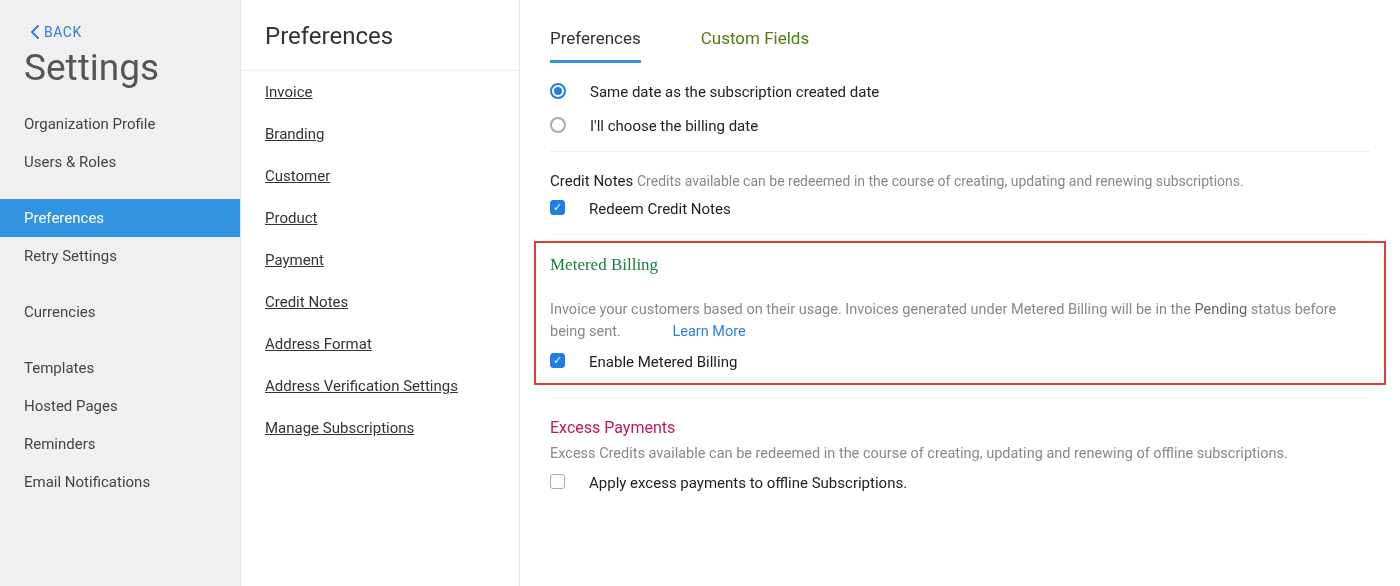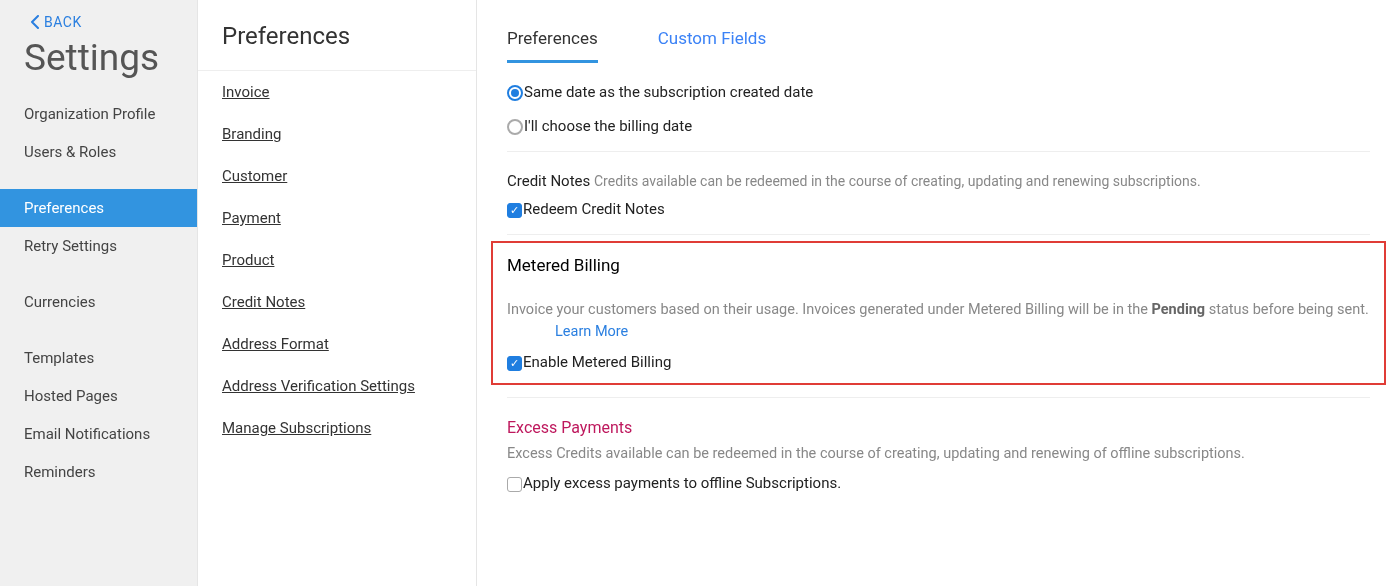--- a/index.html
+++ b/index.html
@@ -8,24 +8,24 @@
     width: 1400px;
     height: 586px;
     display: flex;
     color: #333;
     overflow: hidden;
     background: #fff;
   }
 
   
   .left-sidebar {
-    width: 197px;
+    width: 240px;
     background: #f0f0f0;
     height: 100%;
-    padding-top: 10px;
+    padding-top: 20px;
   }
   .back-link {
     display: flex;
     align-items: center;
     color: #2a7fe0;
     font-size: 14px;
     padding: 4px 20px 0 30px;
     cursor: pointer;
     letter-spacing: 0.5px;
   }
@@ -81,33 +81,33 @@
   }
   .tabs {
     display: flex;
     gap: 60px;
     padding-bottom: 0;
     margin-bottom: 20px;
   }
   .tab {
     font-size: 17px;
     padding: 10px 0 12px 0;
-    color: #3b82f6;
+    color: #4d7c0f;
     cursor: pointer;
     border-bottom: 3px solid transparent;
   }
   .tab.active {
     color: #333;
     border-bottom: 3px solid #3294e0;
   }
 
   .radio-row, .check-row {
     display: flex;
-    align-items: flex-end;
-    gap: 1px;
+    align-items: flex-start;
+    gap: 24px;
     margin: 6px 0 16px 0;
   }
   .radio-dot {
     width: 16px; height: 16px; border-radius: 50%;
     border: 2px solid #aaa;
     display: inline-block;
     position: relative;
     flex-shrink: 0;
   }
   .radio-dot.checked {
@@ -139,21 +139,21 @@
     font-weight: 400;
     color: #888;
     font-size: 14px;
   }
   .section-desc {
     font-size: 14.5px;
     color: #888;
     line-height: 1.5;
     margin: 6px 0 10px 0;
   }
-  .section-desc strong { color: #666; font-weight: 700; }
+  .section-desc strong { color: #666; font-weight: 400; }
   .link { color: #2a7fe0; cursor: pointer; margin-left: 48px; }
 
   .checkbox {
     width: 15px; height: 15px;
     border: 1px solid #aaa;
     border-radius: 3px;
     display: inline-flex;
     align-items: center;
     justify-content: center;
     flex-shrink: 0;
@@ -165,22 +165,23 @@
     border-color: #1f7ee0;
   }
 
   .highlight-box {
     border: 2px solid #e03c36;
     padding: 12px 14px 12px 14px;
     margin: 6px -16px 10px -16px;
   }
   .metered-title {
     font-size: 17px;
-    color: #000000;
+    color: #15803d;
     margin-bottom: 24px;
+    font-family: Liberation Serif, serif;
   }
   .section-title {
     font-size: 16px;
     color: #be185d;
     margin-bottom: 2px;
   }
 </style>
 </head>
 <body>
 
@@ -201,34 +202,34 @@
     <div class="nav-group">
       <div class="nav-item active">Preferences</div>
       <div class="nav-item">Retry Settings</div>
     </div>
     <div class="nav-group">
       <div class="nav-item">Currencies</div>
     </div>
     <div class="nav-group">
       <div class="nav-item">Templates</div>
       <div class="nav-item">Hosted Pages</div>
+      <div class="nav-item">Reminders</div>
       <div class="nav-item">Email Notifications</div>
-      <div class="nav-item">Reminders</div>
     </div>
   </div>
 </div>
 
 <div class="middle-col">
   <div class="middle-title">Preferences</div>
   <div class="middle-list">
     <div class="middle-item">Invoice</div>
     <div class="middle-item">Branding</div>
     <div class="middle-item">Customer</div>
+    <div class="middle-item">Product</div>
     <div class="middle-item">Payment</div>
-    <div class="middle-item">Product</div>
     <div class="middle-item">Credit Notes</div>
     <div class="middle-item">Address Format</div>
     <div class="middle-item">Address Verification Settings</div>
     <div class="middle-item">Manage Subscriptions</div>
   </div>
 </div>
 
 <div class="main">
 
   <div class="tabs">

